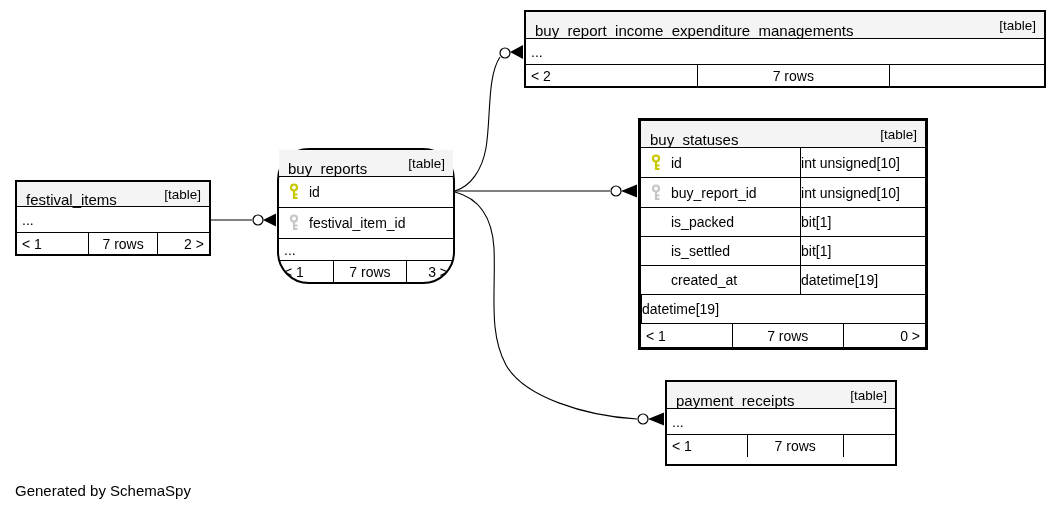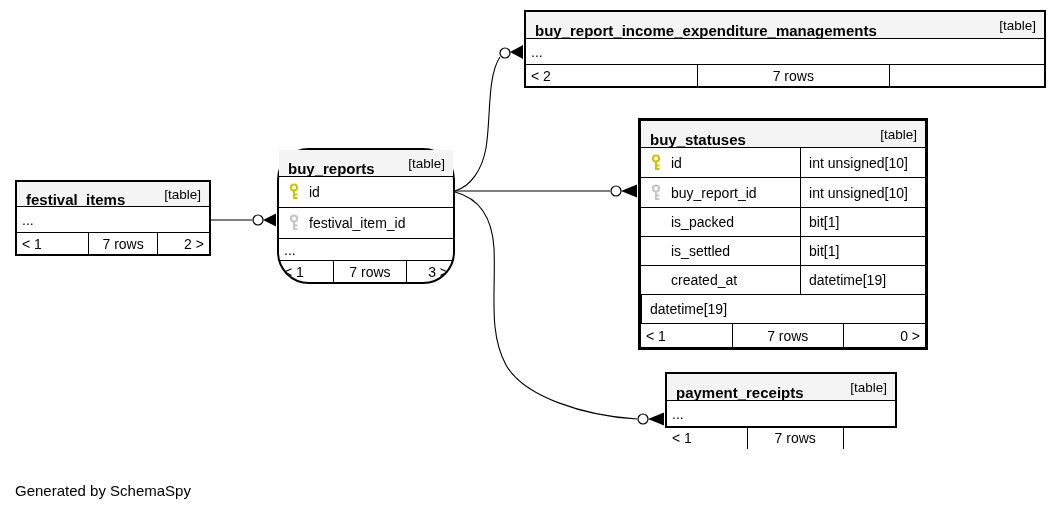--- a/index.html
+++ b/index.html
@@ -25,21 +25,21 @@
     display: flex; flex-direction: column;
   }
   .table-node.thick { border-width: 3px; }
 
   .t-header {
     background: var(--header-bg, #f4f4f4);
     display: flex; justify-content: space-between; align-items: center;
     padding: 0 8px 0 9px;
     flex: 0 0 auto;
   }
-  .t-name { font-weight: bold; font-size: 15px; white-space: nowrap; margin-top: 10px; }
+  .t-name { font-weight: normal; font-size: 15px; white-space: nowrap; margin-top: 10px; }
   .t-tag { font-size: 13.5px; white-space: nowrap; padding-left: 14px; }
 
   .t-row {
     border-top: 1px solid #000;
     display: flex; align-items: center;
     font-size: 14px; flex: 0 0 auto;
     white-space: nowrap;
   }
   .dots-row { padding-left: 5px; }
 
@@ -48,21 +48,21 @@
   .key.pk { color: var(--pk-key, #c8c800); }
   .key.fk { color: var(--fk-key, #c6c6c6); }
   .c-name { margin-left: 9px; }
   .no-key .c-name { margin-left: 30px; }
 
   .two-col .name-area { flex: 0 0 56%; }
   .type-area {
     flex: 1 1 auto; align-self: stretch;
     border-left: 1px solid #000;
     display: flex; align-items: center;
-    padding-left: 8px;
+    padding-left: 0;
   }
 
   .t-footer { border-top: 1px solid #000; display: flex; font-size: 14px; flex: 0 0 auto; }
   .t-footer > span { display: flex; align-items: center; overflow: hidden; }
   .f-parents { padding-left: 5px; justify-content: flex-start; }
   .f-rows { justify-content: center; border-left: 1px solid #000; }
   .f-children { justify-content: flex-end; padding-right: 5px; border-left: 1px solid #000; }
 
   
   #t-festival { left: 15px; top: 180px; width: 196px; height: 76px; }
@@ -84,21 +84,21 @@
   #t-mgmt .t-footer { height: 22px; }
   #t-mgmt .f-parents { width: 33%; } #t-mgmt .f-rows { width: 37%; } #t-mgmt .f-children { width: 30%; }
 
   #t-statuses { left: 638px; top: 118px; width: 290px; height: 232px; }
   #t-statuses .t-header { height: 26px; }
   #t-statuses .col-row { height: 30px; }
   #t-statuses .col-row.short { height: 29px; }
   #t-statuses .t-footer { height: 24px; }
   #t-statuses .f-parents { width: 32%; } #t-statuses .f-rows { width: 39%; } #t-statuses .f-children { width: 29%; }
 
-  #t-receipts { left: 665px; top: 372px; width: 232px; height: 56px; justify-content: space-between; }
+  #t-receipts { left: 665px; top: 380px; width: 232px; height: 86px; }
   #t-receipts .t-header { height: 26px; }
   #t-receipts .t-row { height: 26px; }
   #t-receipts .t-footer { height: 23px; }
   #t-receipts .f-parents { width: 35%; } #t-receipts .f-rows { width: 42%; } #t-receipts .f-children { width: 23%; }
 
   .footer-note {
     position: absolute; left: 15px; top: 482px;
     font-size: 15px; z-index: 1;
   }
 </style>

